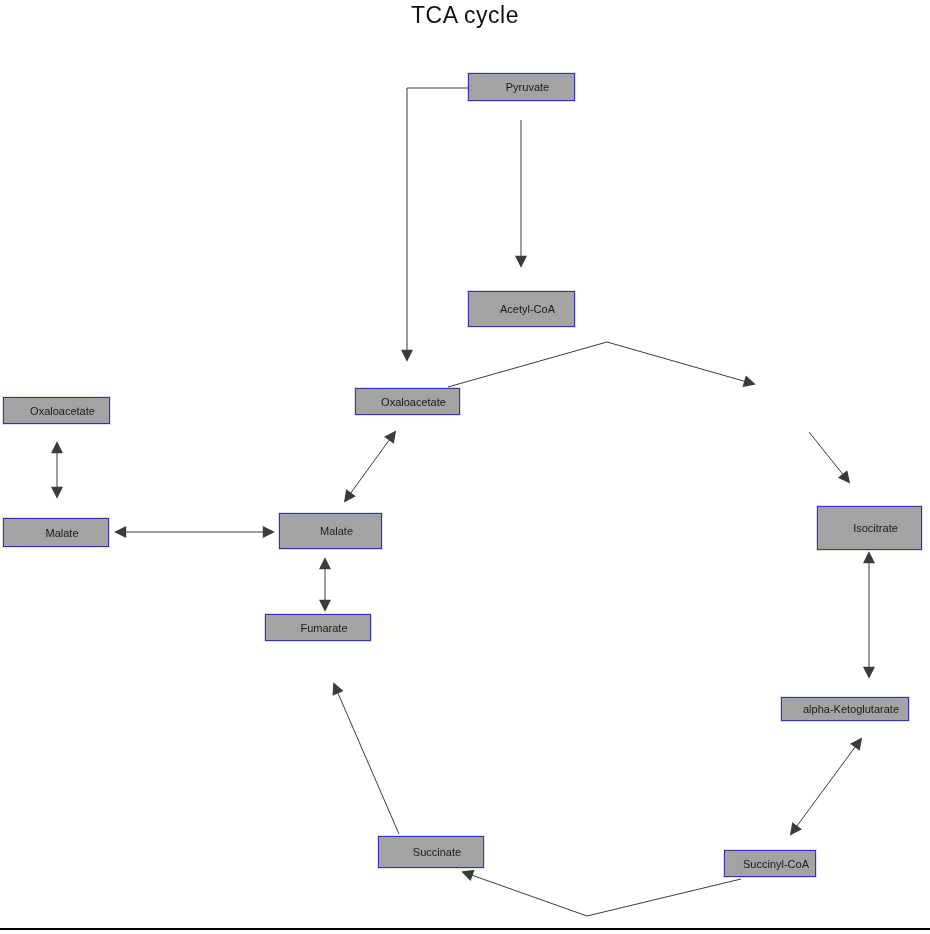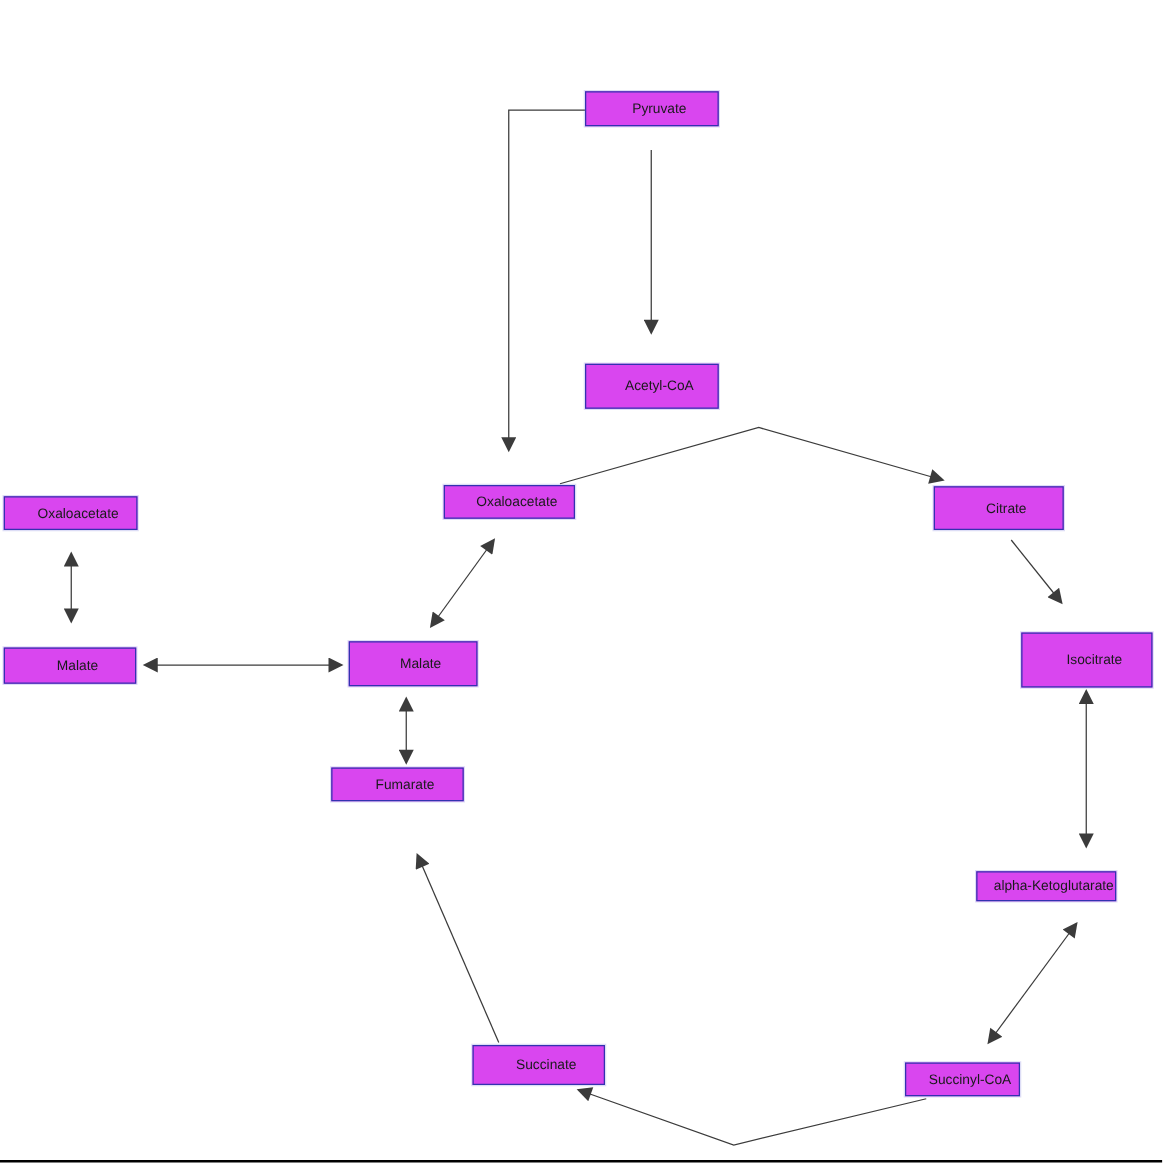--- a/index.html
+++ b/index.html
@@ -28,21 +28,21 @@
     top: 2px;
     width: 930px;
     text-align: center;
     font-size: 23px;
     color: #111111;
     letter-spacing: 0.5px;
   }
   .node {
     position: absolute;
     box-sizing: border-box;
-    background: #d946ef;
+    background: #a3a3a3;
     border: 1.5px solid #3432b0;
     box-shadow: 0 0 0 1px rgba(120,120,220,0.25);
     display: flex;
     align-items: center;
     justify-content: center;
     padding-left: 12px;
   }
   .node .label {
     font-size: 11px;
     color: #1a1a1a;
@@ -72,20 +72,21 @@
       <line x1="399" y1="834" x2="334" y2="684" marker-end="url(#arrow)"></line>
       <line x1="325" y1="559" x2="325" y2="610" marker-start="url(#arrow)" marker-end="url(#arrow)"></line>
       <line x1="345" y1="501" x2="395" y2="432" marker-start="url(#arrow)" marker-end="url(#arrow)"></line>
       <line x1="116" y1="532" x2="273" y2="532" marker-start="url(#arrow)" marker-end="url(#arrow)"></line>
       <line x1="57" y1="443" x2="57" y2="497" marker-start="url(#arrow)" marker-end="url(#arrow)"></line>
     </g>
 
     <line x1="0" y1="929" x2="930" y2="929" stroke="#000000" stroke-width="2"></line>
   </svg>
 
+  <div class="diagram-title">TCA cycle</div>
 
   <div class="node" style="left:3px;   top:397px; width:107px; height:27px">
     <span class="label">Oxaloacetate</span>
   </div>
 
   <div class="node" style="left:3px;   top:518px; width:106px; height:29px">
     <span class="label">Malate</span>
   </div>
 
   <div class="node" style="left:468px; top:73px;  width:107px; height:28px">
@@ -93,29 +94,26 @@
   </div>
 
   <div class="node" style="left:468px; top:291px; width:107px; height:36px">
     <span class="label">Acetyl-CoA</span>
   </div>
 
   <div class="node" style="left:355px; top:388px; width:105px; height:27px">
     <span class="label">Oxaloacetate</span>
   </div>
 
-  <div class="node" style="left:747px; top:389px; width:104px; height:35px">
-    <span class="label">Citrate</span>
-  </div>
 
   <div class="node" style="left:817px; top:506px; width:105px; height:44px">
     <span class="label">Isocitrate</span>
   </div>
 
-  <div class="node" style="left:781px; top:697px; width:112px; height:24px">
+  <div class="node" style="left:781px; top:697px; width:128px; height:24px">
     <span class="label">alpha-Ketoglutarate</span>
   </div>
 
   <div class="node" style="left:724px; top:850px; width:92px; height:27px">
     <span class="label">Succinyl-CoA</span>
   </div>
 
   <div class="node" style="left:378px; top:836px; width:106px; height:32px">
     <span class="label">Succinate</span>
   </div>

